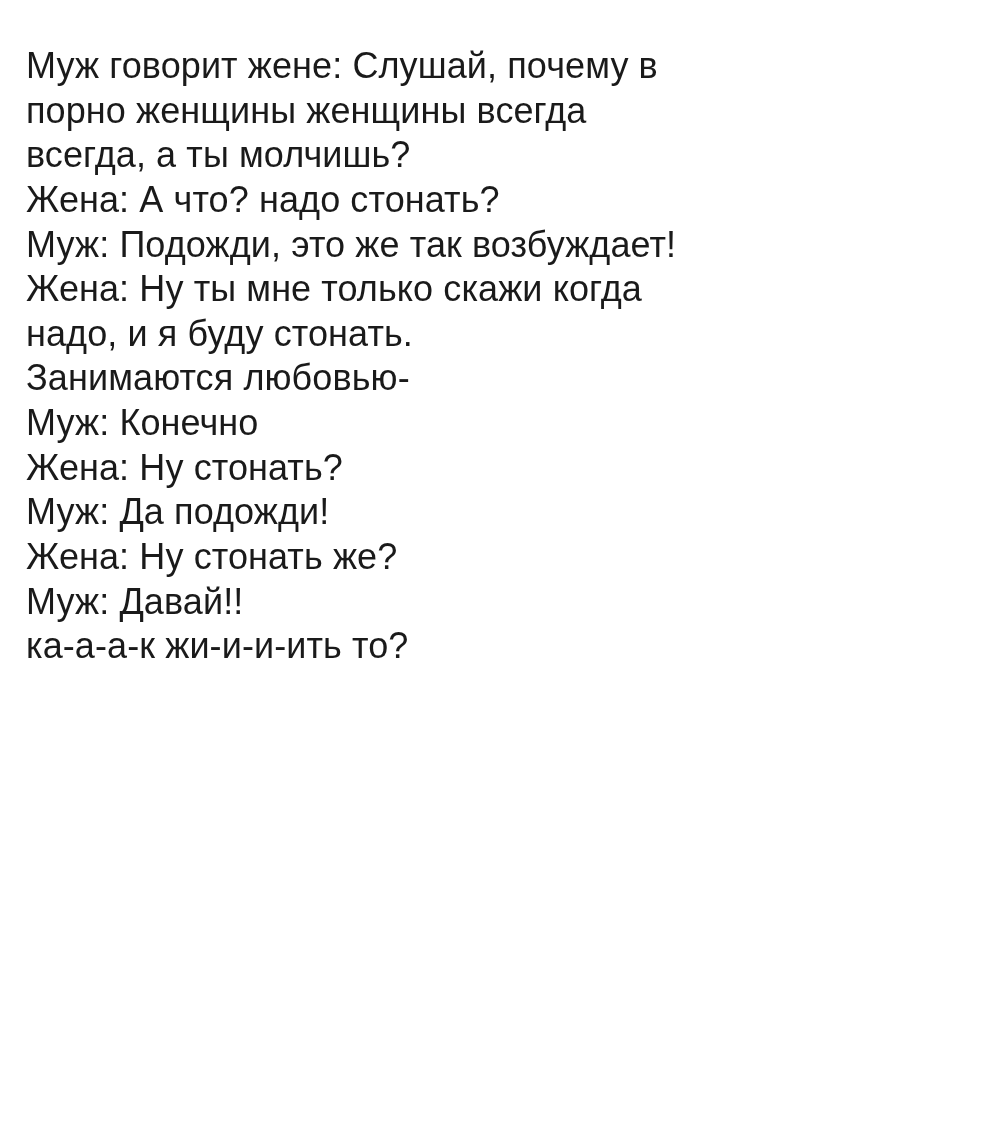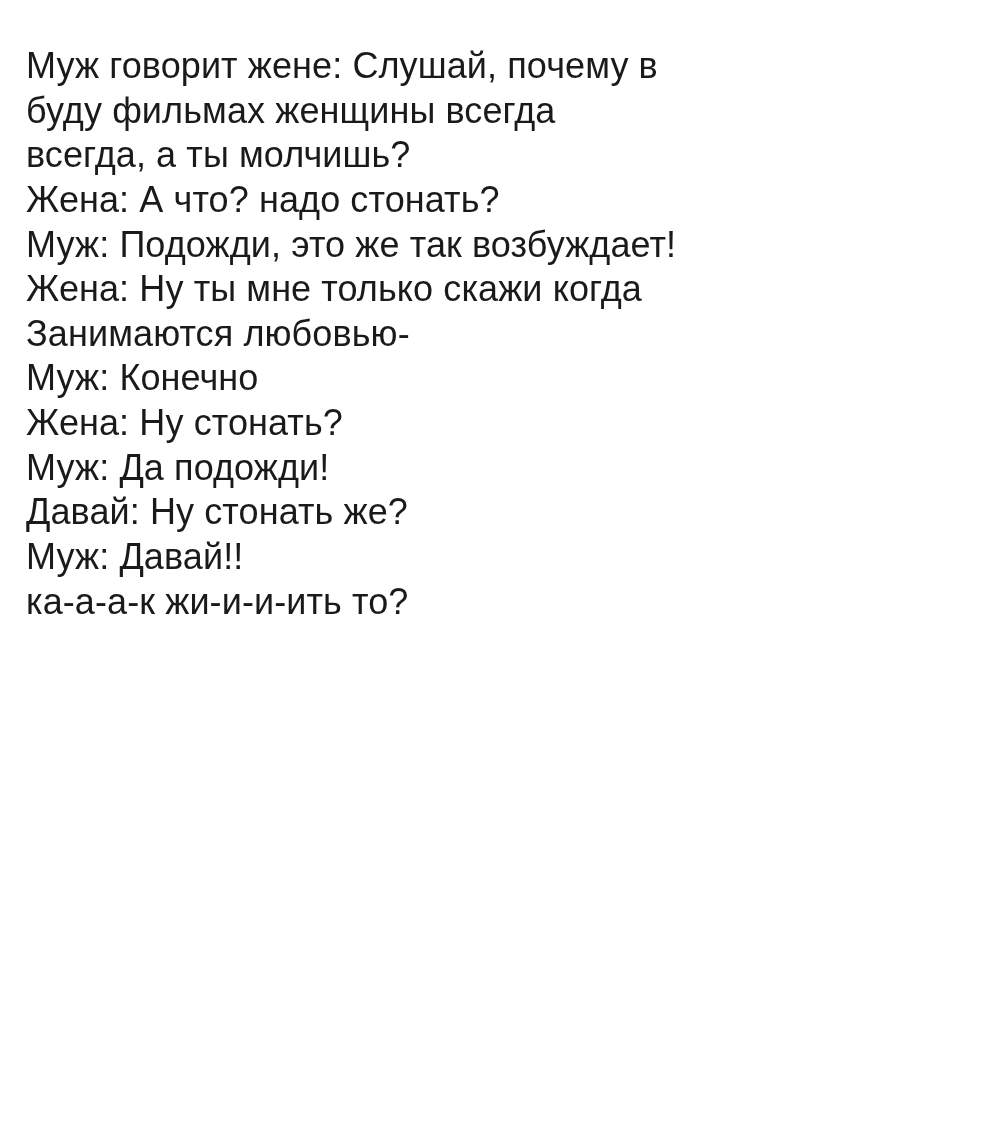--- a/index.html
+++ b/index.html
@@ -34,26 +34,27 @@
     margin: 0;
     padding: 0;
   }
 </style>
 </head>
 <body>
 
 <div class="page">
   <div class="joke-text">
     <p class="joke-line">Муж говорит жене: Слушай, почему в</p>
-    <p class="joke-line">буду фильмах женщины всегда</p>
+    <p class="joke-line">порно женщины женщины всегда</p>
     <p class="joke-line">всегда, а ты молчишь?</p>
     <p class="joke-line">Жена: А что? надо стонать?</p>
     <p class="joke-line">Муж: Подожди, это же так возбуждает!</p>
     <p class="joke-line">Жена: Ну ты мне только скажи когда</p>
+    <p class="joke-line">надо, и я буду стонать.</p>
     <p class="joke-line">Занимаются любовью-</p>
     <p class="joke-line">Муж: Конечно</p>
     <p class="joke-line">Жена: Ну стонать?</p>
     <p class="joke-line">Муж: Да подожди!</p>
-    <p class="joke-line">Давай: Ну стонать же?</p>
+    <p class="joke-line">Жена: Ну стонать же?</p>
     <p class="joke-line">Муж: Давай!!</p>
     <p class="joke-line">ка-а-а-к жи-и-и-ить то?</p>
   </div>
 </div>
 
 </body></html>

